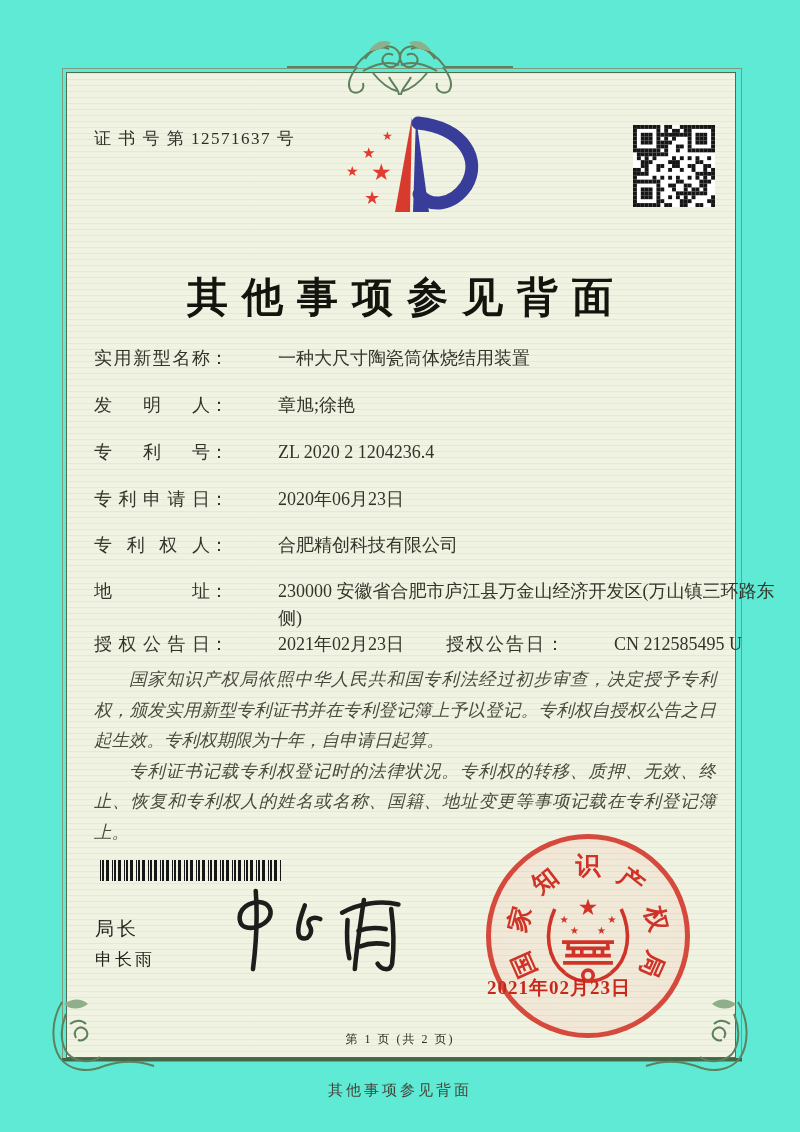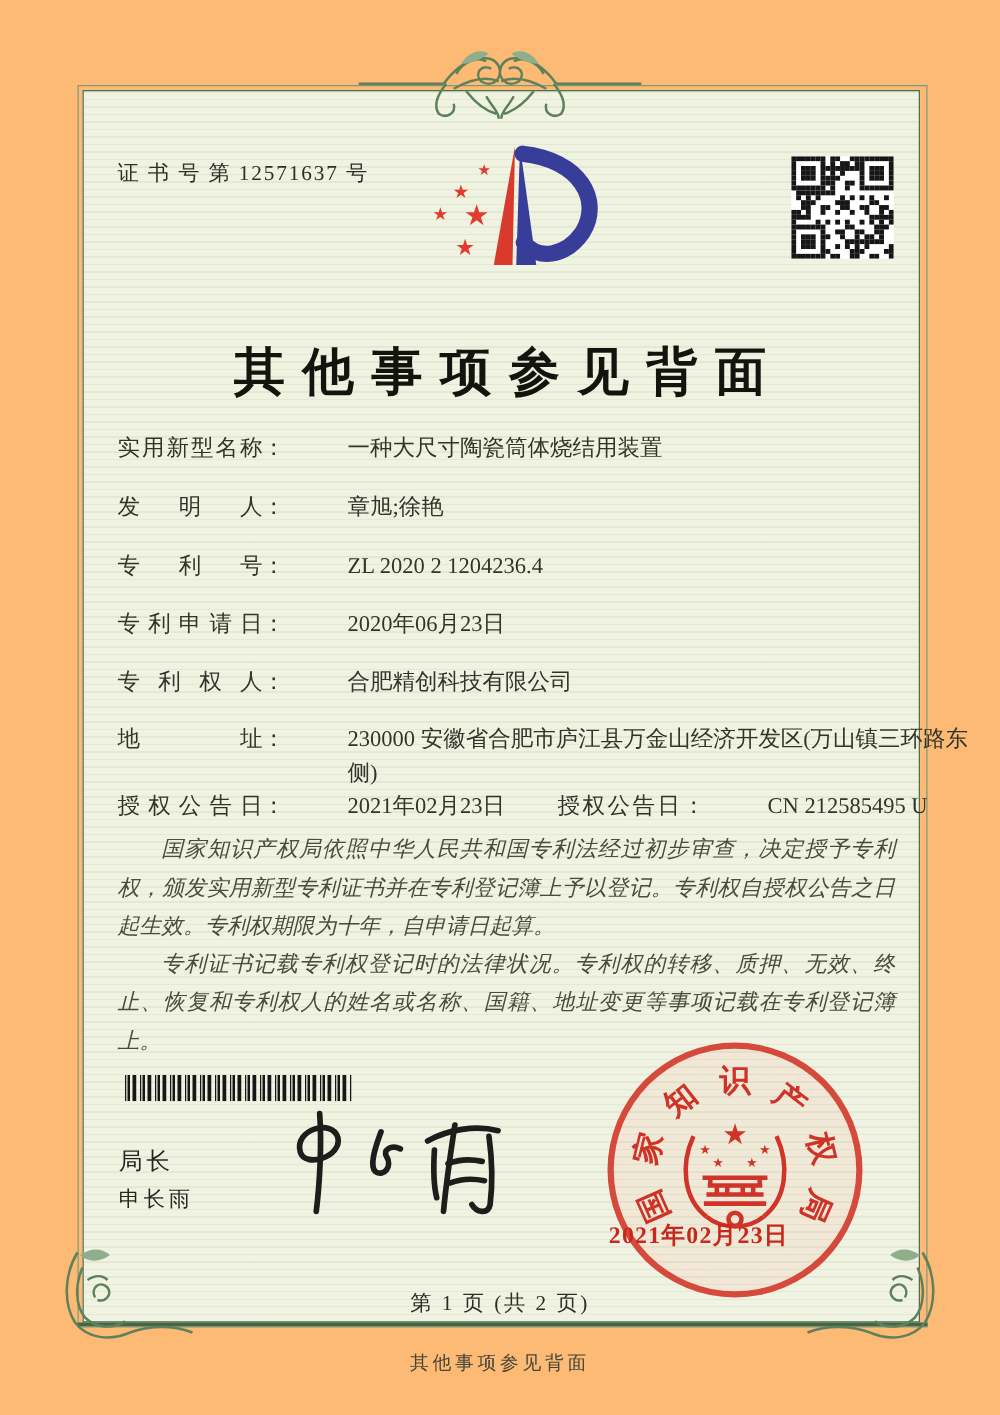--- a/index.html
+++ b/index.html
@@ -1,16 +1,16 @@
 <!DOCTYPE html>
 <html><head>
 <meta charset="utf-8">
 <style>
   html,body{margin:0;padding:0;background:#e8e6da;}
-  .page{position:relative;width:800px;height:1132px;background:#fdba74;
+  .page{position:relative;width:800px;height:1132px;background:#5eead4;
         font-family:"Liberation Serif","DejaVu Serif",serif;overflow:hidden;margin:0 auto;}
   
   .interior{position:absolute;left:66px;top:72px;width:670px;height:986px;
         background-color:#f1f3e2;
         background-image:repeating-linear-gradient(0deg,rgba(140,170,120,.14) 0 1px,rgba(255,255,255,0) 1px 6px);}
   .frame-outer{position:absolute;left:62px;top:68px;width:678px;height:992px;border:1px solid #7d9a7d;}
   .frame-inner{position:absolute;left:66px;top:72px;width:668px;height:984px;border:1px solid #4d6f50;}
   .bottom-rule{position:absolute;left:62px;top:1058px;width:680px;height:3px;background:#44664ا8;background:#446648;}
   .orn-top{position:absolute;left:285px;top:36px;width:230px;height:64px;}
   .orn-corner{position:absolute;width:110px;height:78px;}
@@ -48,21 +48,21 @@
 
   .seal{position:absolute;left:486px;top:834px;width:194px;height:194px;border-radius:50%;
         border:5px solid rgba(208,52,40,.88);
         background:radial-gradient(circle,rgba(255,90,70,.06) 55%,rgba(255,90,70,.10));}
   .seal .ringchar{position:absolute;left:50%;top:50%;width:28px;height:28px;margin:-14px 0 0 -14px;
         font-size:25px;line-height:28px;text-align:center;font-weight:700;color:#cf3327;}
   .seal-emblem{position:absolute;left:50%;top:50%;width:104px;height:108px;transform:translate(-50%,-52%);}
   .seal-date{position:absolute;left:487px;top:975px;font-size:19px;font-weight:700;color:#c8281c;
         letter-spacing:1px;z-index:5;}
 
-  .page-info{position:absolute;left:0;right:0;top:1031px;text-align:center;font-size:17px;color:#2c2c24;letter-spacing:2px;}
+  .page-info{position:absolute;left:0;right:0;top:1031px;text-align:center;font-size:12px;color:#2c2c24;letter-spacing:2px;}
   .back-note{position:absolute;left:0;right:0;top:1081px;text-align:center;font-size:15px;color:#45453a;letter-spacing:3px;}
 </style>
 </head>
 <body>
 
 <div class="page">
 
   <div class="interior"></div>
   <div class="frame-outer"></div>
   <div class="frame-inner"></div>

